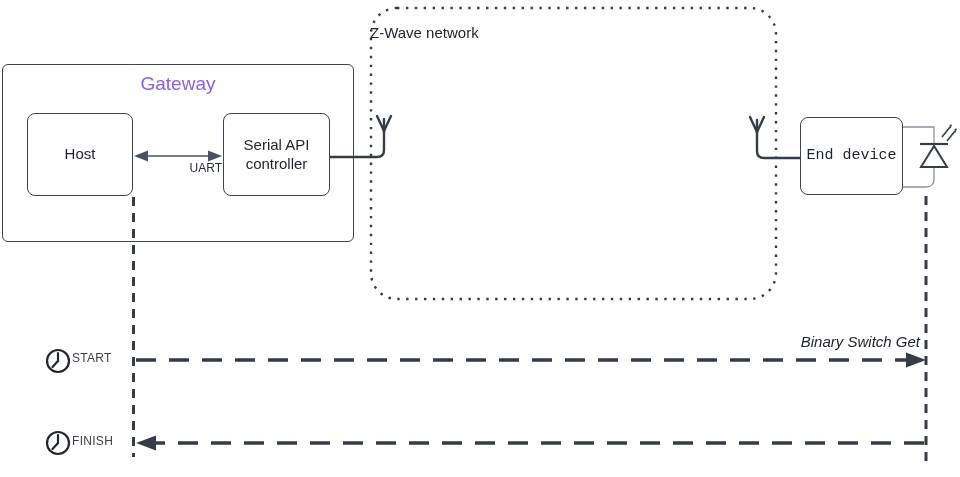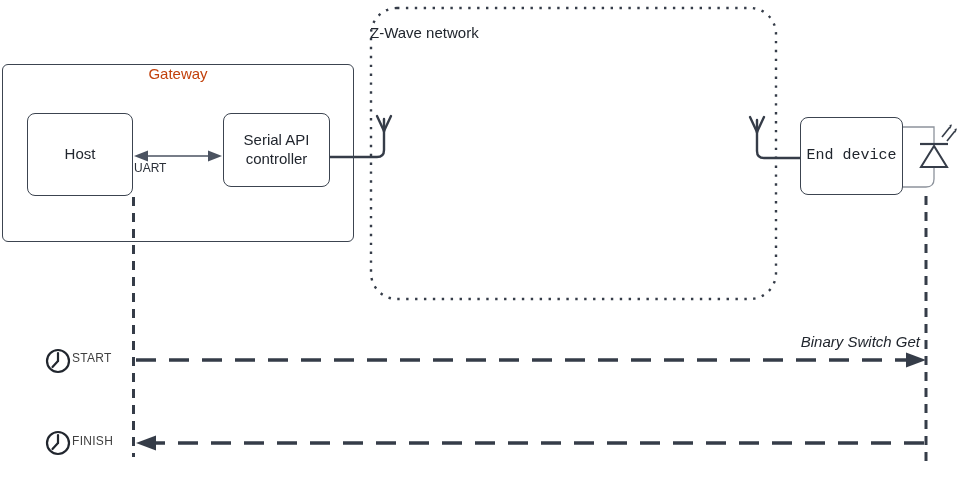--- a/index.html
+++ b/index.html
@@ -35,36 +35,37 @@
   }
 
   .gateway-box {
     left: 2px; top: 64px;
     width: 352px; height: 178px;
     border-radius: 6px;
     align-items: flex-start;
     background: transparent;
   }
   .gateway-title {
-    font-size: 15px;
-    color: #c2410c;
+    margin-top: 7px;
+    font-size: 19px;
+    color: #8b5cf6;
   }
 
   .host-box   { left: 27px;  top: 113px; width: 106px; height: 83px; }
-  .serial-box { left: 223px; top: 113px; width: 107px; height: 74px; padding: 4px 12px; }
+  .serial-box { left: 223px; top: 113px; width: 107px; height: 83px; padding: 4px 12px; }
   .end-device-box { left: 800px; top: 117px; width: 103px; height: 78px; font-family: Liberation Mono, monospace; }
 
   .label {
     position: absolute;
     color: #21262e;
     white-space: nowrap;
   }
   .uart-label {
     left: 134px; top: 161px; width: 88px;
-    text-align: left;
+    text-align: right;
     font-size: 12px;
     color: #2a2f38;
   }
   .zwave-label {
     left: 370px; top: 24px; width: 407px;
     font-size: 15px;
   }
   .msg-label {
     left: 140px; width: 780px;
     text-align: right;

